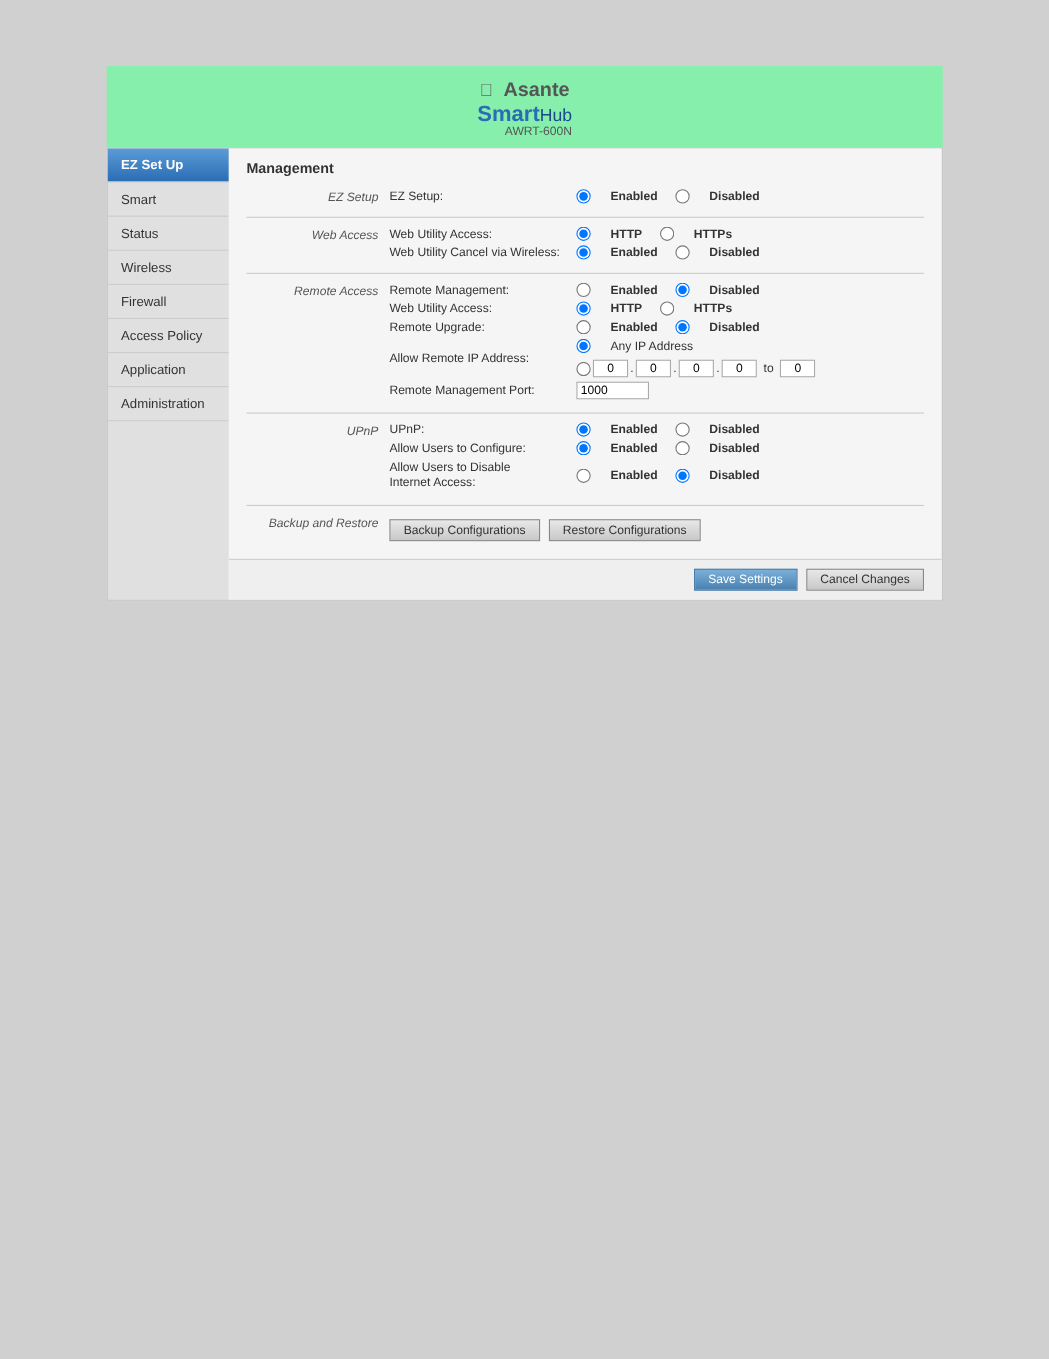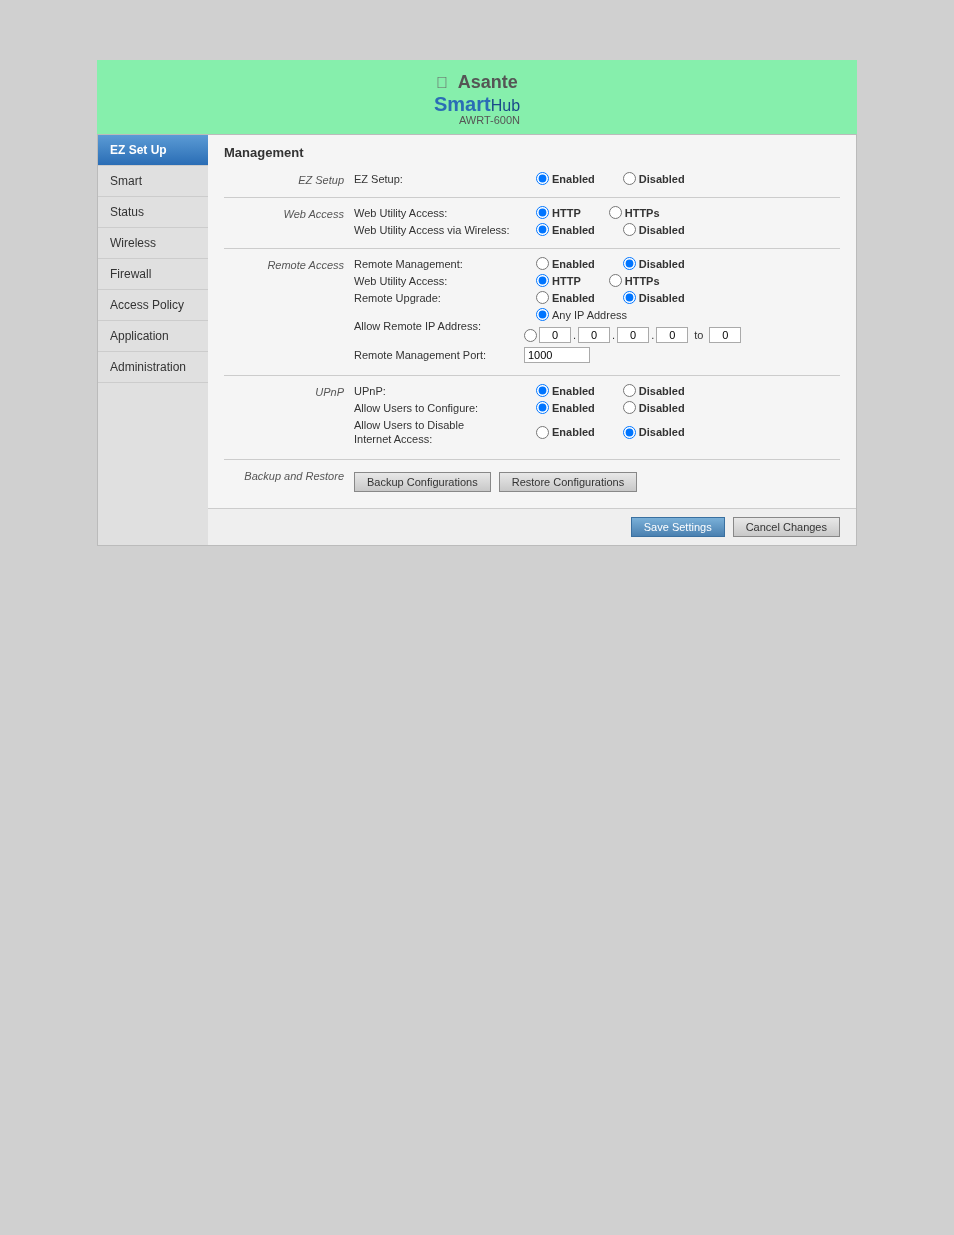--- a/index.html
+++ b/index.html
@@ -172,22 +172,21 @@
       align-items: center;
       gap: 8px;
       font-size: 11px;
     }
     .radio-label {
       font-size: 11px;
       color: #333;
       margin-right: 8px;
       display: flex;
       align-items: center;
-      gap: 3px;
-      margin-left: 12px;
+      gap: 18px;
     }
     .radio-label input[type="radio"] {
       margin: 0;
       cursor: pointer;
     }
     .bold-label {
       font-weight: bold;
       font-size: 11px;
     }
     
@@ -339,21 +338,21 @@
                       <input type="radio" name="webutility" value="HTTP" checked="" style="">
                       <span class="bold-label">HTTP</span>
                     </label>
                     <label class="radio-label">
                       <input type="radio" name="webutility" value="HTTPs" style="">
                       <span class="bold-label">HTTPs</span>
                     </label>
                   </div>
                 </div>
                 <div class="field-row">
-                  <div class="field-label">Web Utility Access via Wireless:</div>
+                  <div class="field-label">Web Utility Cancel via Wireless:</div>
                   <div class="field-control">
                     <label class="radio-label">
                       <input type="radio" name="webwireless" value="Enabled" checked="" style="">
                       <span class="bold-label">Enabled</span>
                     </label>
                     <label class="radio-label">
                       <input type="radio" name="webwireless" value="Disabled" style="">
                       <span class="bold-label">Disabled</span>
                     </label>
                   </div>

